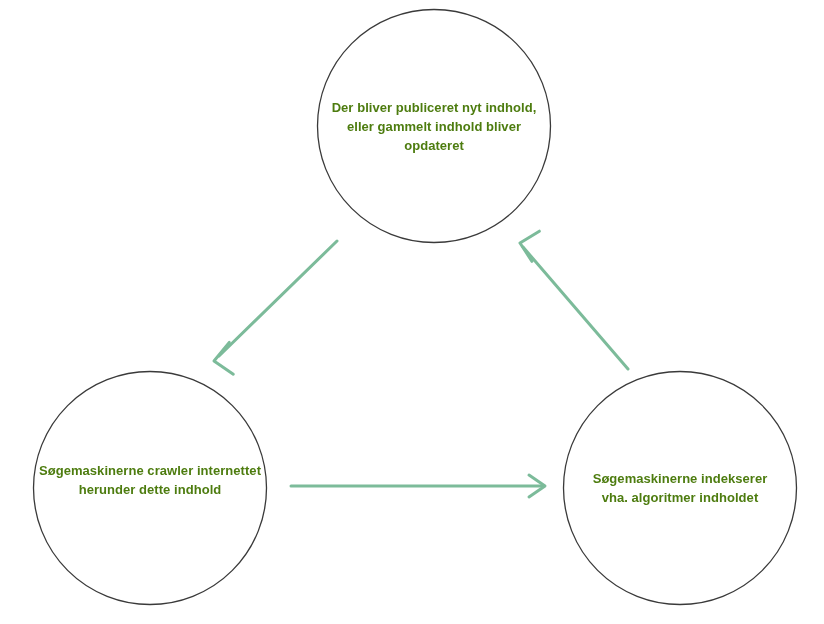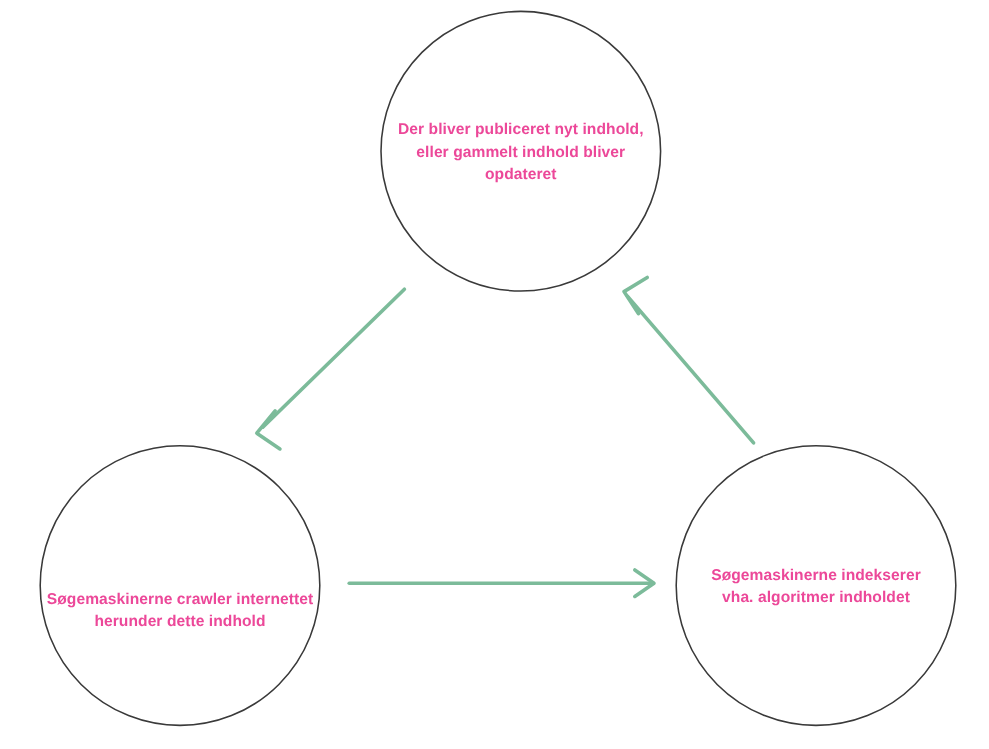--- a/index.html
+++ b/index.html
@@ -28,28 +28,28 @@
     height: 624px;
     display: block;
   }
   .node-label {
     position: absolute;
     text-align: center;
     font-family: "Liberation Sans", "DejaVu Sans", sans-serif;
     font-size: 13px;
     font-weight: bold;
     line-height: 19px;
-    color: #ec4899;
+    color: #4d7c0f;
     letter-spacing: 0.05px;
     white-space: pre-line;
     pointer-events: none;
     transform: translate(-50%, -50%);
   }
   #node-top-label   { left: 434px; top: 126px; width: 232px; }
-  #node-left-label  { left: 150px; top: 508px; width: 232px; }
+  #node-left-label  { left: 150px; top: 480px; width: 232px; }
   #node-right-label { left: 680px; top: 488px; width: 268px; }
 </style>
 </head>
 <body>
 
 <div id="diagram-root">
 
   <svg id="diagram-svg" viewBox="0 0 824 624" xmlns="http://www.w3.org/2000/svg">
 
     <circle cx="434" cy="126" r="116.5" fill="#ffffff" stroke="#3a3a3a" stroke-width="1.3"></circle>

